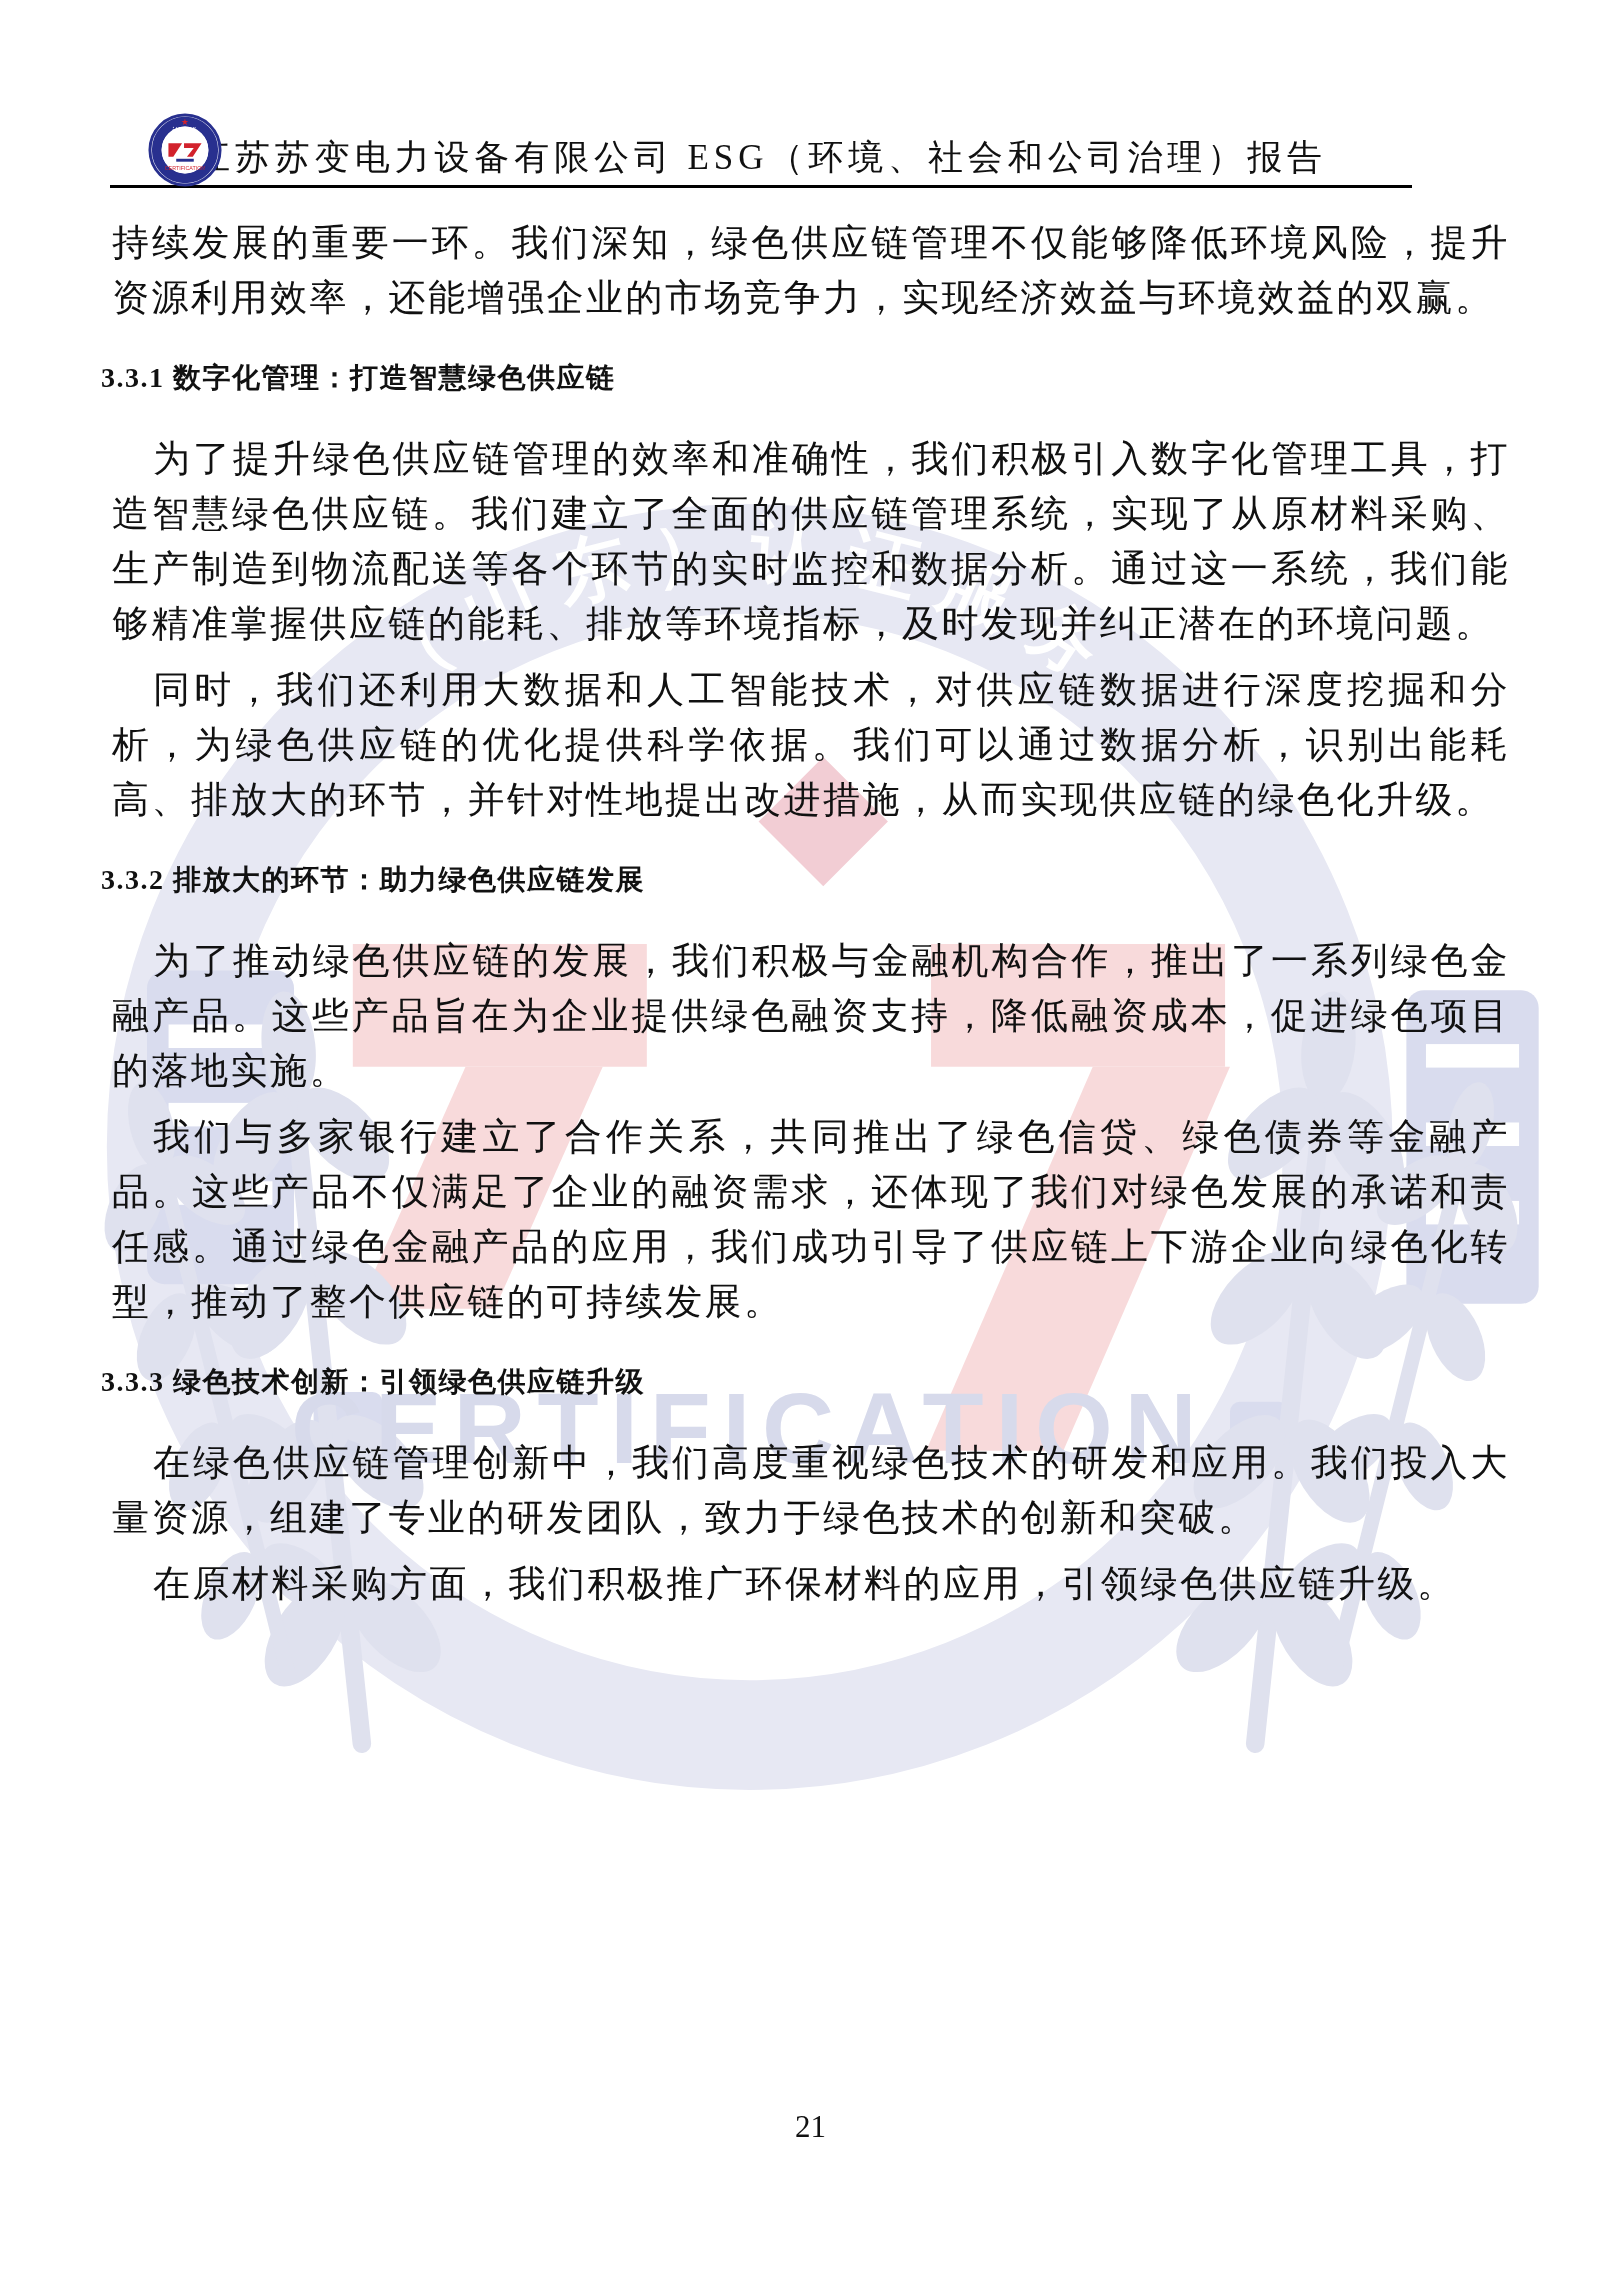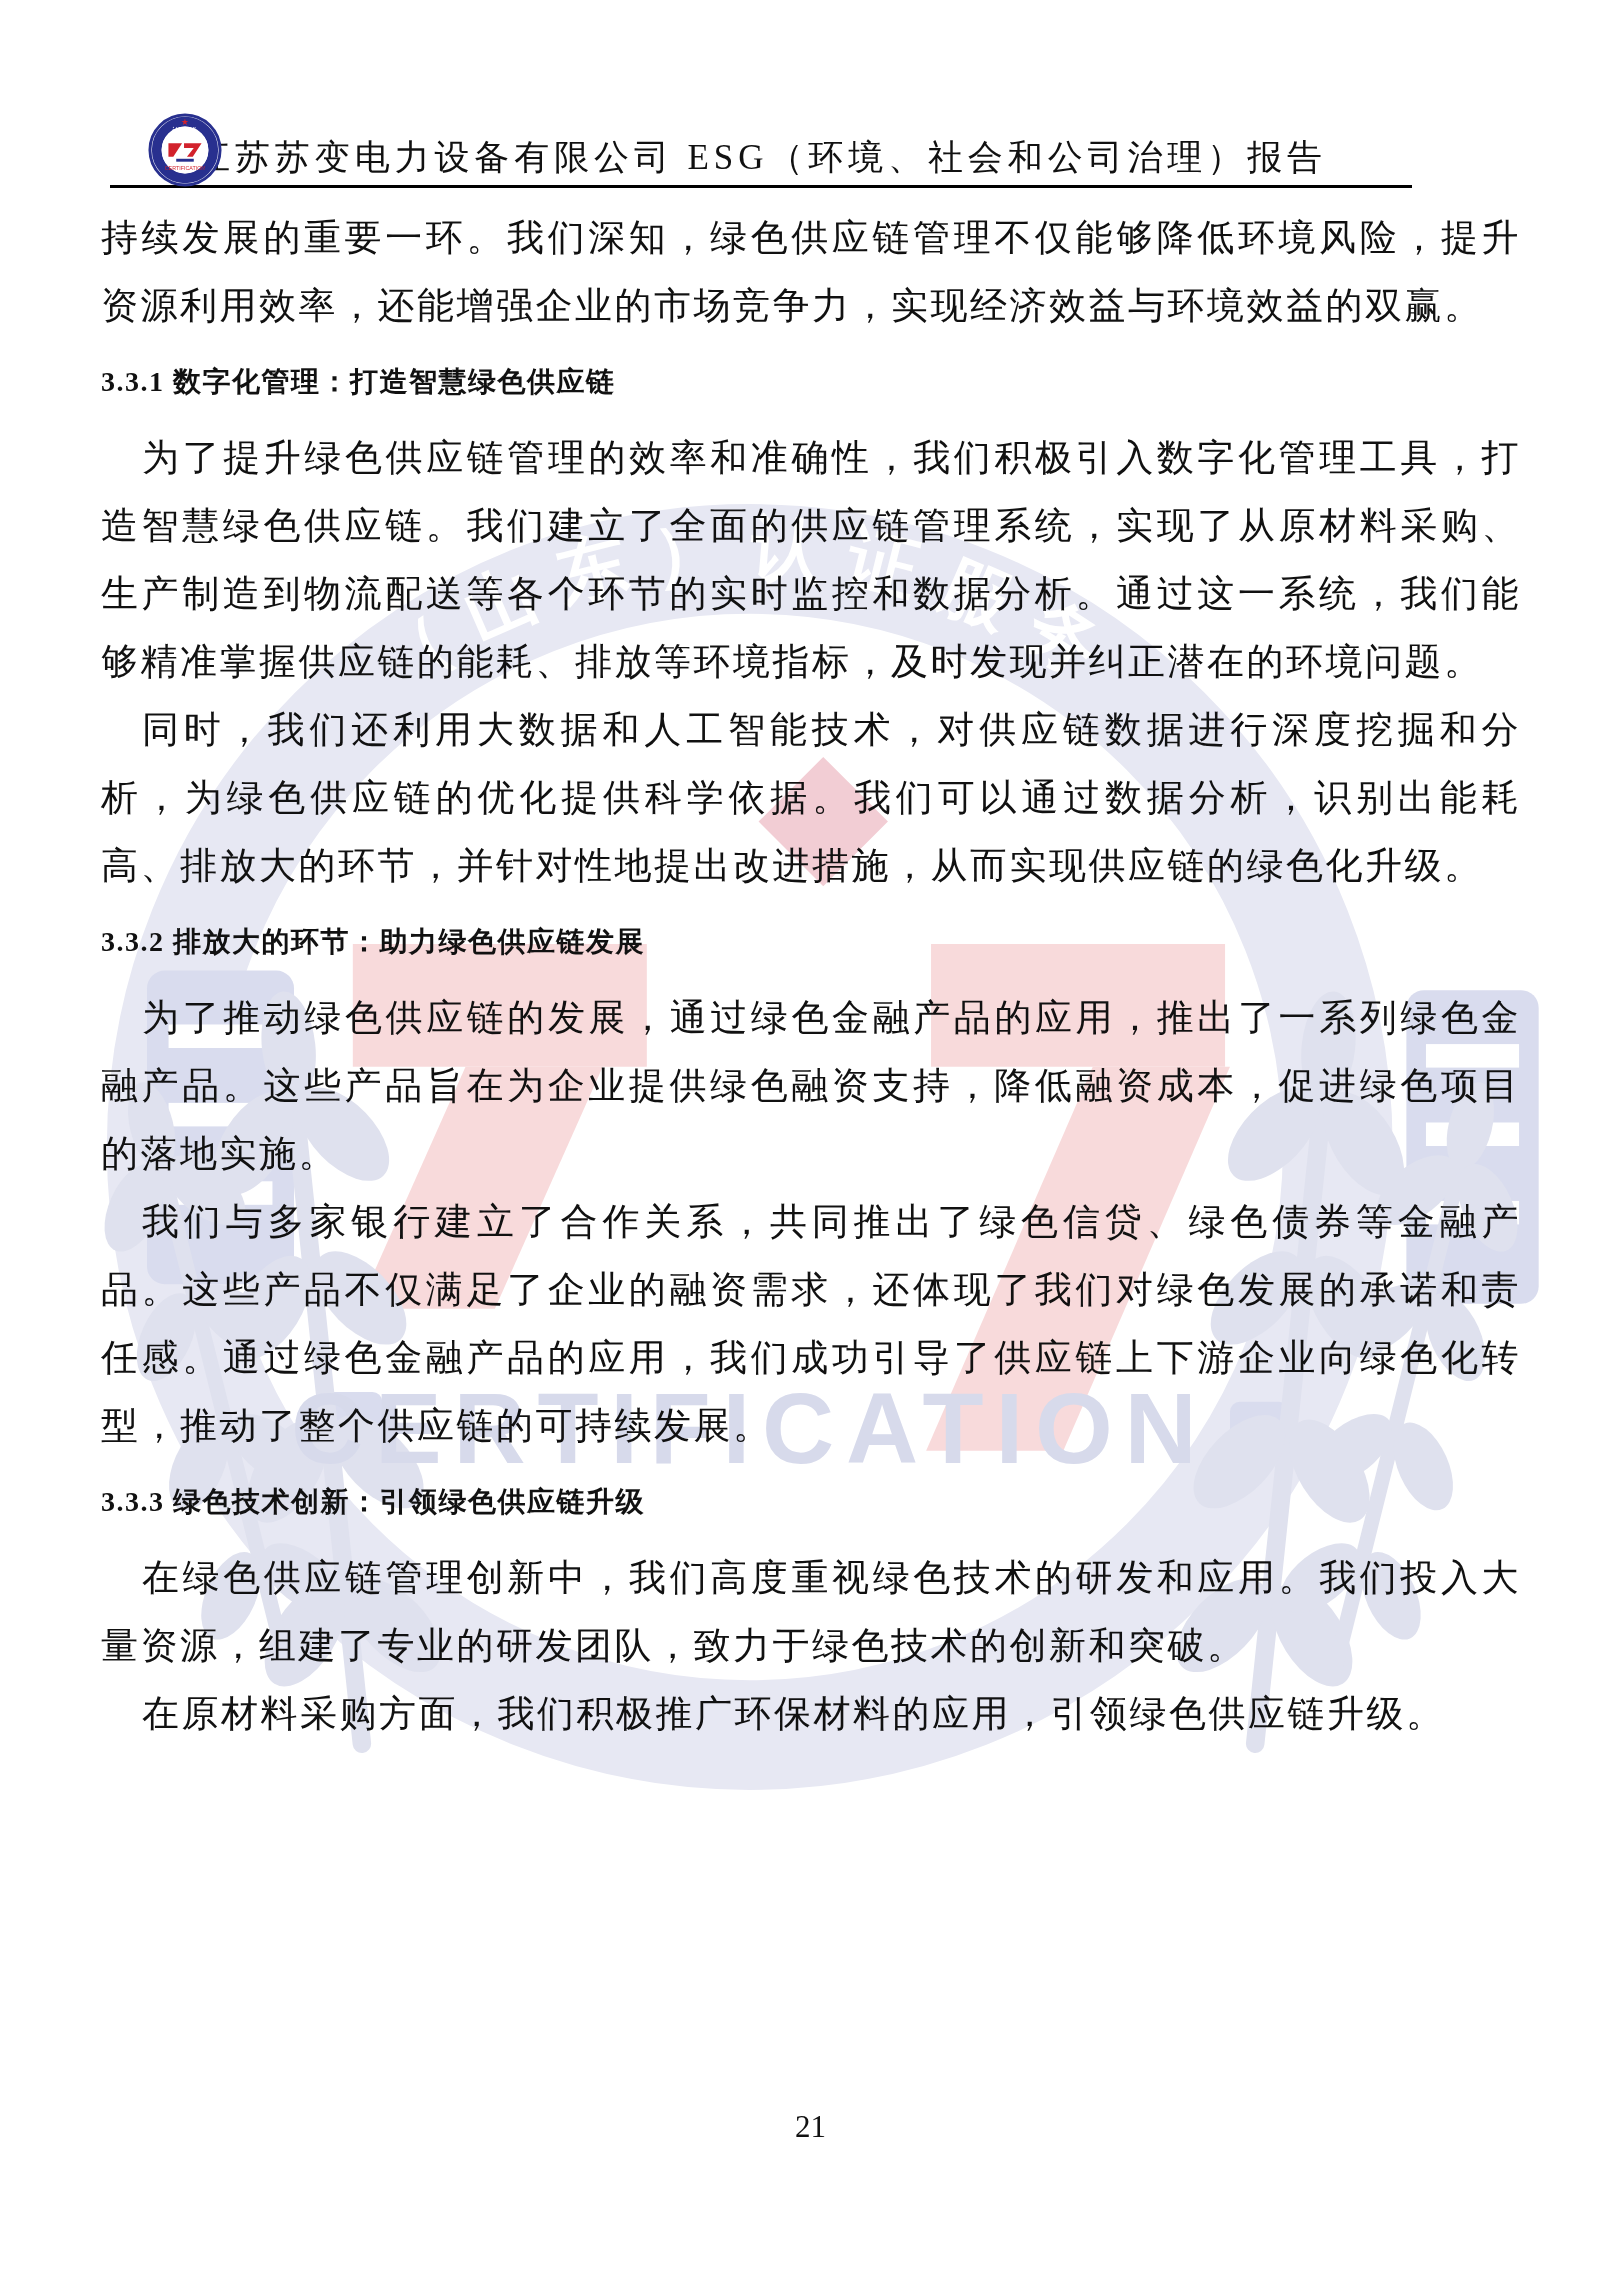--- a/index.html
+++ b/index.html
@@ -24,21 +24,21 @@
     font-size:35px;letter-spacing:4.9px;line-height:1.2;
     padding-bottom:5.9px;white-space:nowrap;
   }
   .logo{position:absolute;left:147px;top:112px;width:76px;height:76px;z-index:3;}
   
   .doc{
     position:absolute;left:101px;top:192px;width:1420px;
     padding-top:11.8px;z-index:2;
   }
   .doc p{
-    margin:0;font-size:37px;line-height:68px;letter-spacing:2.5px;
+    margin:11px;font-size:37px;line-height:55px;letter-spacing:2.5px;
     text-align:justify;text-justify:inter-character;
   }
   .doc p.ind{text-indent:41px;font-family:Liberation Serif, serif;}
   .doc h3{
     margin:0;font-size:28px;line-height:84px;letter-spacing:1.5px;
     font-weight:bold;
   }
   
   .footer{
     position:absolute;left:0;top:2109px;width:1621px;text-align:center;
@@ -124,21 +124,21 @@
     <text x="39" y="60" text-anchor="middle" font-size="5.5" fill="#d2222c" font-family="'Liberation Sans',sans-serif">CERTIFICATION</text>
     <path d="M14,56 Q39,76 64,56" fill="none" stroke="#28308f" stroke-width="3" stroke-dasharray="4 3"></path>
   </svg>
 
   <div class="doc">
       <p>持续发展的重要一环。我们深知，绿色供应链管理不仅能够降低环境风险，提升资源利用效率，还能增强企业的市场竞争力，实现经济效益与环境效益的双赢。</p>
       <h3>3.3.1 数字化管理：打造智慧绿色供应链</h3>
       <p class="ind">为了提升绿色供应链管理的效率和准确性，我们积极引入数字化管理工具，打造智慧绿色供应链。我们建立了全面的供应链管理系统，实现了从原材料采购、生产制造到物流配送等各个环节的实时监控和数据分析。通过这一系统，我们能够精准掌握供应链的能耗、排放等环境指标，及时发现并纠正潜在的环境问题。</p>
       <p class="ind">同时，我们还利用大数据和人工智能技术，对供应链数据进行深度挖掘和分析，为绿色供应链的优化提供科学依据。我们可以通过数据分析，识别出能耗高、排放大的环节，并针对性地提出改进措施，从而实现供应链的绿色化升级。</p>
       <h3>3.3.2 排放大的环节：助力绿色供应链发展</h3>
-      <p class="ind">为了推动绿色供应链的发展，通过绿色金融产品的应用，推出了一系列绿色金融产品。这些产品旨在为企业提供绿色融资支持，降低融资成本，促进绿色项目的落地实施。</p>
+      <p class="ind">为了推动绿色供应链的发展，我们积极与金融机构合作，推出了一系列绿色金融产品。这些产品旨在为企业提供绿色融资支持，降低融资成本，促进绿色项目的落地实施。</p>
       <p class="ind">我们与多家银行建立了合作关系，共同推出了绿色信贷、绿色债券等金融产品。这些产品不仅满足了企业的融资需求，还体现了我们对绿色发展的承诺和责任感。通过绿色金融产品的应用，我们成功引导了供应链上下游企业向绿色化转型，推动了整个供应链的可持续发展。</p>
       <h3>3.3.3 绿色技术创新：引领绿色供应链升级</h3>
       <p class="ind">在绿色供应链管理创新中，我们高度重视绿色技术的研发和应用。我们投入大量资源，组建了专业的研发团队，致力于绿色技术的创新和突破。</p>
       <p class="ind">在原材料采购方面，我们积极推广环保材料的应用，引领绿色供应链升级。</p>
     </div>
 
   <div class="footer">
     <span>21</span>
   </div>
 

